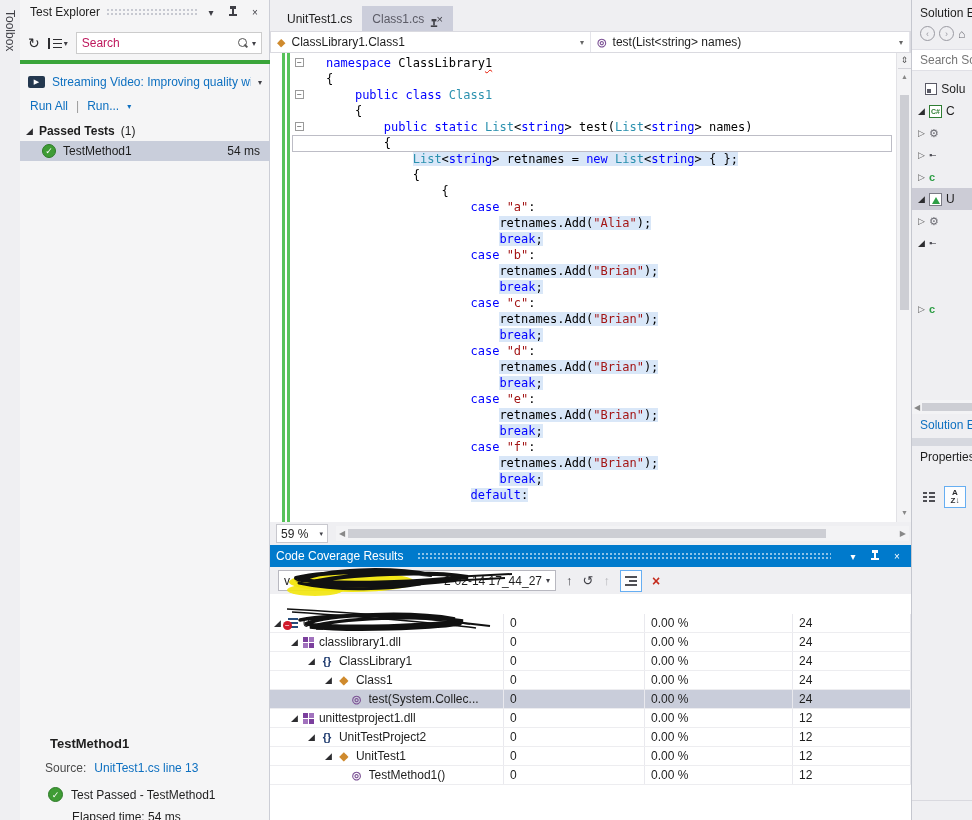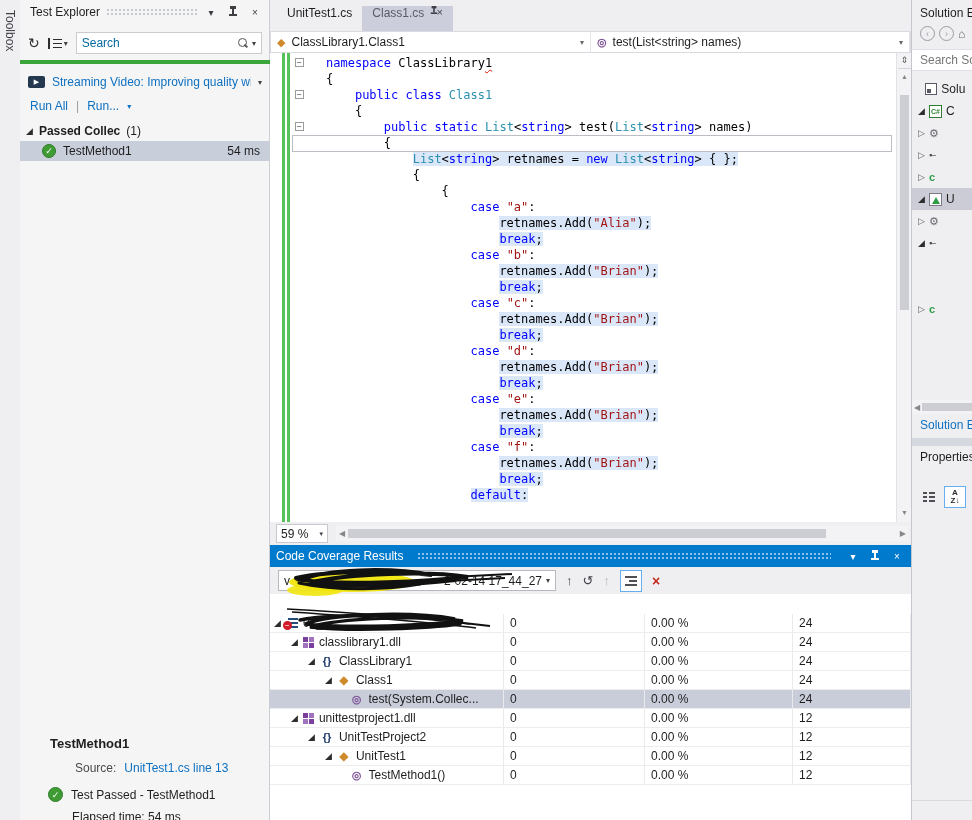--- a/index.html
+++ b/index.html
@@ -27,50 +27,50 @@
   .pin:before{content:"";position:absolute;left:4px;top:1px;width:2px;height:7px;background:#3f3f46}
   .pin:after{content:"";position:absolute;left:1px;top:8px;width:8px;height:2px;background:#3f3f46}
   .pin i{position:absolute;left:2px;top:0;width:6px;height:3px;background:#3f3f46}
   #tx-toolbar{left:0;top:30px;width:250px;height:26px;display:flex;align-items:center;gap:8px;padding:0 8px;position:absolute}
   .tbico{color:#2d2d30;font-size:14px;line-height:1}
   .grpico{position:relative;display:inline-block;width:13px;height:11px;border-left:2px solid #2d2d30}
   .grpico:before{content:"";position:absolute;left:3px;top:1px;width:9px;height:9px;
     background:repeating-linear-gradient(#2d2d30 0 1.5px,transparent 1.5px 4px)}
   .caret{color:#3f3f46;font-size:8px}
   .searchbox{flex:1;display:flex;align-items:center;height:22px;background:#fff;border:1px solid #ccc;padding:0 5px;gap:4px}
-  .searchbox .ph{flex:1;color:#0369a1}
+  .searchbox .ph{flex:1;color:#be185d}
   .mag{position:relative;width:11px;height:11px}
   .mag:before{content:"";position:absolute;left:1px;top:0;width:7px;height:7px;border:1.6px solid #555;border-radius:50%}
   .mag:after{content:"";position:absolute;left:7px;top:7px;width:4px;height:1.7px;background:#555;transform:rotate(45deg)}
   #tx-progress{left:20px;top:60px;width:250px;height:4px;background:var(--green)}
   #tx-stream{left:0;top:72px;width:250px;height:20px;position:absolute;display:flex;align-items:center;gap:7px;padding:0 8px}
   .playico{width:17px;height:12px;background:#24384f;border-radius:2px;display:flex;align-items:center;justify-content:center;color:#fff;font-size:7px}
   .link{color:var(--link)}
   #tx-stream .lnk{flex:1;white-space:nowrap;overflow:hidden}
   #tx-run{left:0;top:96px;width:250px;height:20px;position:absolute;display:flex;align-items:center;gap:8px;padding:0 10px}
   .sep{color:#9a9a9a}
   #tx-passedhdr{left:0;top:122px;width:250px;height:18px;position:absolute;display:flex;align-items:center;gap:6px;padding:0 6px}
   .expo{color:#2d2d30;font-size:9px}
   .expc{color:#5a5a5a;font-size:9px}
   #tx-row{left:0;top:141px;width:250px;height:20px;position:absolute;display:flex;align-items:center;gap:7px;padding:0 10px 0 22px;background:var(--sel)}
   .okball{width:14px;height:14px;border-radius:50%;background:#3f9c35;border:1px solid #2d7b28;color:#fff;font-size:9px;display:flex;align-items:center;justify-content:center}
   #tx-row .nm{flex:1}
   
   #tx-details{left:0;top:732px;width:250px;position:absolute}
   #tx-details .h{font-weight:bold;font-size:13px;margin:4px 0 10px 30px}
-  .srcrow{margin:0 0 12px 55px;display:flex;gap:8px}
+  .srcrow{margin:0 0 12px 25px;display:flex;gap:8px}
   .srcrow .sl{color:#4a4a4a}
   .resrow{margin:0 0 8px 28px;display:flex;align-items:center;gap:8px}
   .elap{margin-left:52px;color:#1e1e1e}
 
   
   #center{left:270px;top:0;width:641px;height:820px;background:var(--chrome)}
   
   .tabs{position:absolute;left:0;top:6px;height:25px;display:flex;padding-left:7px}
-  .tab{display:flex;align-items:flex-start;gap:6px;padding:0 10px;height:25px}
+  .tab{display:flex;align-items:center;gap:6px;padding:0 10px;height:25px}
   .tab.active{background:#ccced b}
   .tab.active{background:#cccedb;color:#5b5b66}
   .tab .x{font-size:11px;color:#44444c}
   .tab .tpin{transform:scale(.8)}
   
   .navbar{position:absolute;left:0;top:31px;width:641px;height:22px;background:#fff;border:1px solid #dadae0;display:flex}
   .combo{display:flex;align-items:center;gap:6px;padding:0 6px;border-right:1px solid #e4e4ea;overflow:hidden}
   .combo .cdn{margin-left:auto;color:#666;font-size:8px}
   .combo1{width:320px}
   .combo2{width:319px}
@@ -226,21 +226,21 @@
       <span class="caret">▾</span>
     </div>
     <div id="tx-run">
       <span class="link">Run All</span>
       <span class="sep">|</span>
       <span class="link">Run...</span>
       <span class="caret" style="color:#0e70c0">▾</span>
     </div>
     <div id="tx-passedhdr">
       <span class="expo">◢</span>
-      <span style="font-weight:bold">Passed Collec</span>
+      <span style="font-weight:bold">Passed Tests</span>
       <span>(1)</span>
     </div>
     <div id="tx-row">
       <span class="okball">✓</span>
       <span class="nm">TestMethod1</span>
       <span>54 ms</span>
     </div>
     <div id="tx-details">
       <div class="h">TestMethod1</div>
       <div class="srcrow">

